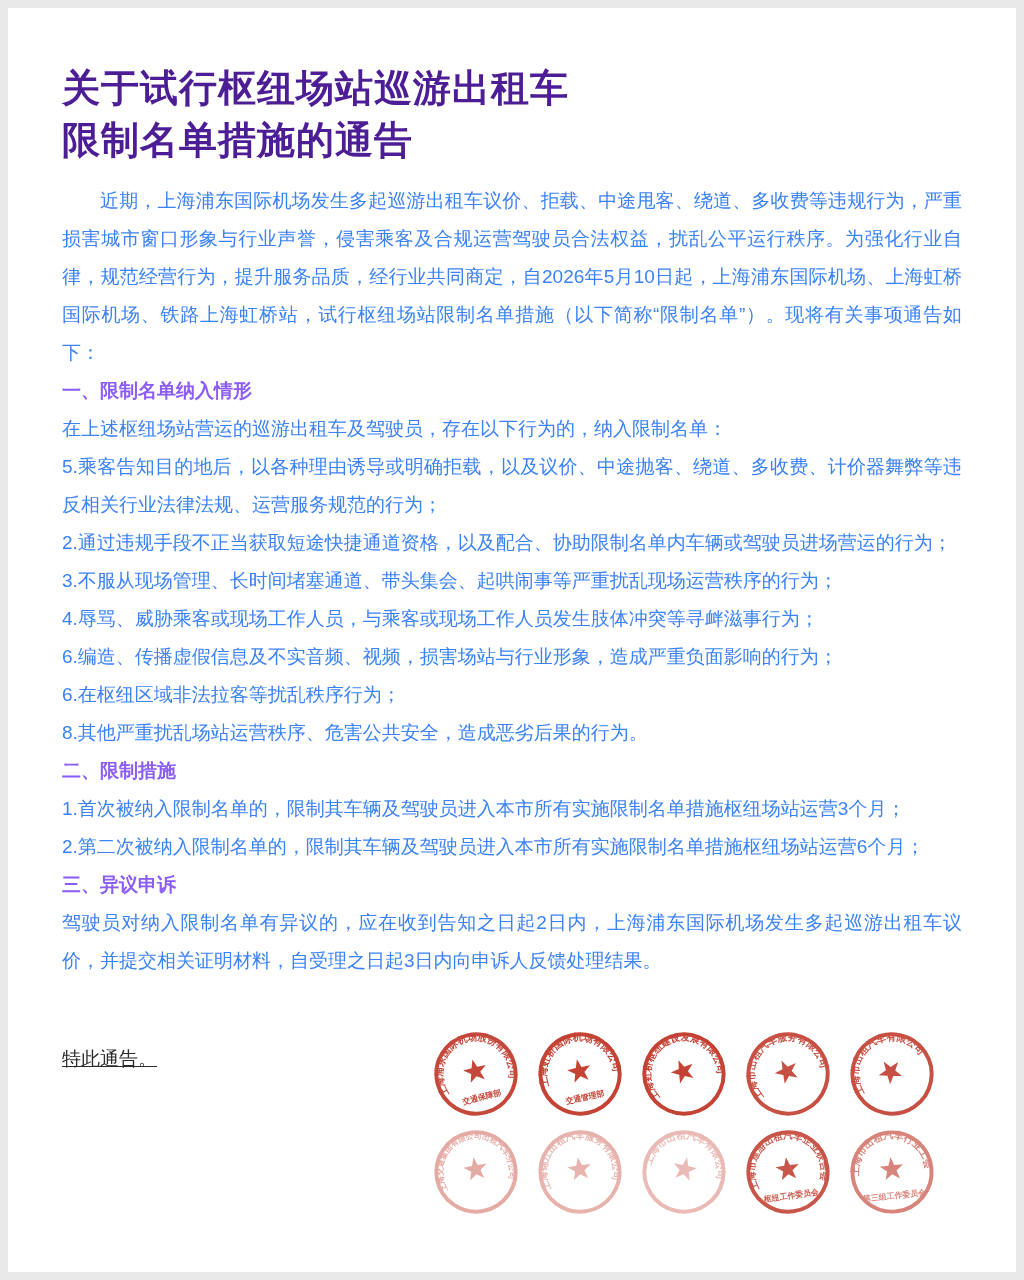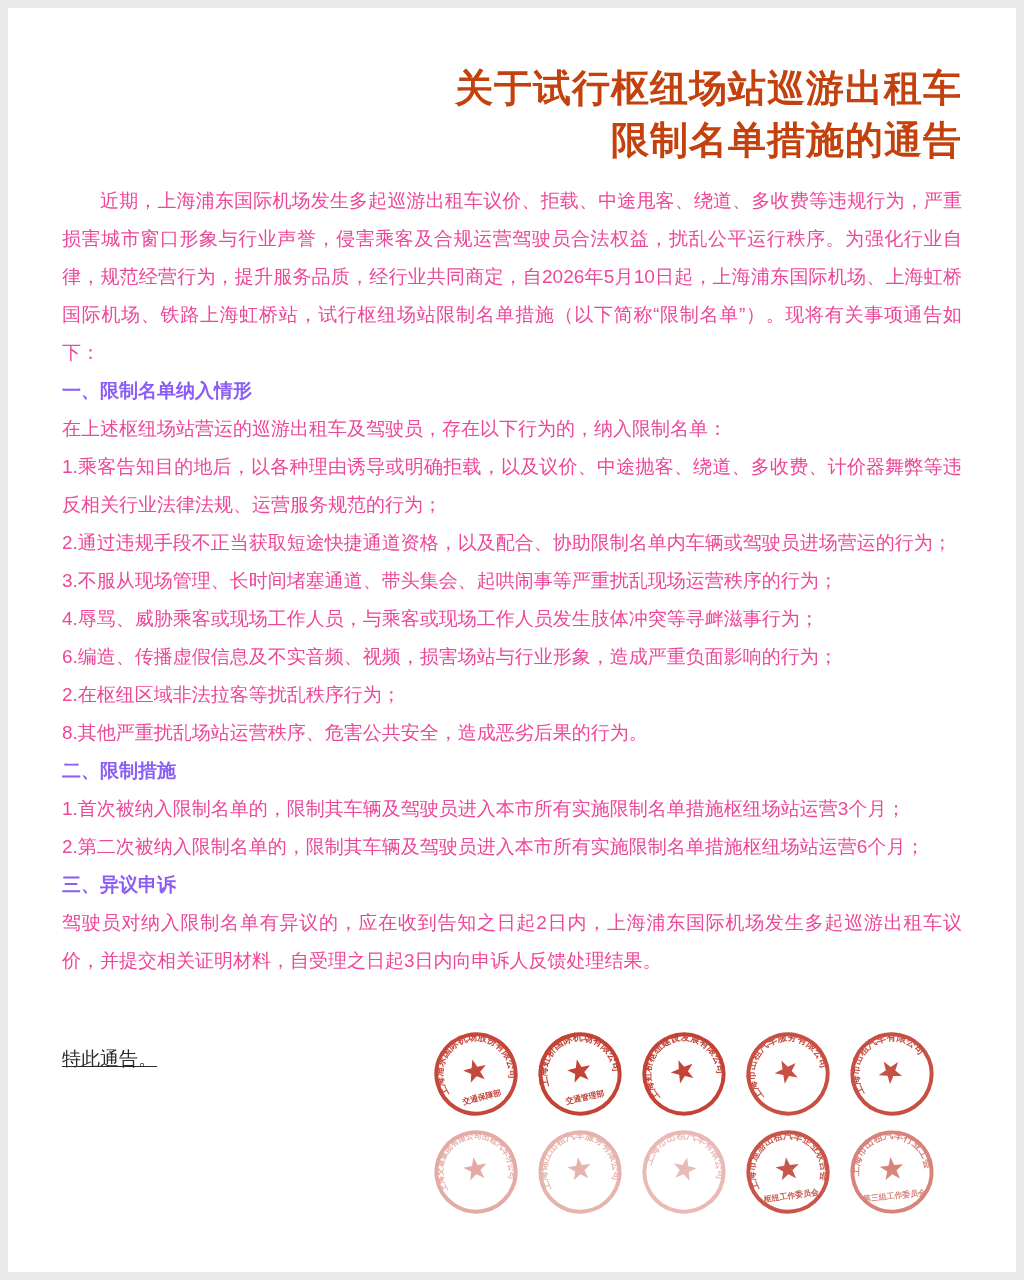--- a/index.html
+++ b/index.html
@@ -10,34 +10,34 @@
     overflow:hidden;
   }
   .page{
     box-sizing:border-box;
     position:absolute;left:8px;top:8px;
     width:1008px;height:1264px;
     background:#ffffff;
     padding:54px 54px 0 54px;
   }
   .title{
-    text-align:right;
+    text-align:left;
     font-size:38px;
     font-weight:700;
-    color:#c2410c;
+    color:#4c1d95;
     line-height:52px;
     letter-spacing:1px;
     margin-bottom:16px;
   }
   .doc-body{margin-top:14px;}
   .doc-body p{
     margin:0;
     font-size:19px;
     line-height:38px;
-    color:#ec4899;
+    color:#3b82f6;
     text-align:justify;
   }
   .doc-body p.indent{text-indent:2em;}
   .doc-body p.heading{font-weight:700;color:#8b5cf6;}
   .closing-row{
     display:flex;
     align-items:flex-start;
     margin-top:50px;
   }
   .closing{
@@ -64,26 +64,26 @@
 
   <div class="title">
     <div>关于试行枢纽场站巡游出租车</div>
     <div>限制名单措施的通告</div>
   </div>
 
   <div class="doc-body">
       <p class="indent">近期，上海浦东国际机场发生多起巡游出租车议价、拒载、中途甩客、绕道、多收费等违规行为，严重损害城市窗口形象与行业声誉，侵害乘客及合规运营驾驶员合法权益，扰乱公平运行秩序。为强化行业自律，规范经营行为，提升服务品质，经行业共同商定，自2026年5月10日起，上海浦东国际机场、上海虹桥国际机场、铁路上海虹桥站，试行枢纽场站限制名单措施（以下简称“限制名单”）。现将有关事项通告如下：</p>
       <p class="heading">一、限制名单纳入情形</p>
       <p class="text">在上述枢纽场站营运的巡游出租车及驾驶员，存在以下行为的，纳入限制名单：</p>
-      <p class="text">1.乘客告知目的地后，以各种理由诱导或明确拒载，以及议价、中途抛客、绕道、多收费、计价器舞弊等违反相关行业法律法规、运营服务规范的行为；</p>
+      <p class="text">5.乘客告知目的地后，以各种理由诱导或明确拒载，以及议价、中途抛客、绕道、多收费、计价器舞弊等违反相关行业法律法规、运营服务规范的行为；</p>
       <p class="text">2.通过违规手段不正当获取短途快捷通道资格，以及配合、协助限制名单内车辆或驾驶员进场营运的行为；</p>
       <p class="text">3.不服从现场管理、长时间堵塞通道、带头集会、起哄闹事等严重扰乱现场运营秩序的行为；</p>
       <p class="text">4.辱骂、威胁乘客或现场工作人员，与乘客或现场工作人员发生肢体冲突等寻衅滋事行为；</p>
       <p class="text">6.编造、传播虚假信息及不实音频、视频，损害场站与行业形象，造成严重负面影响的行为；</p>
-      <p class="text">2.在枢纽区域非法拉客等扰乱秩序行为；</p>
+      <p class="text">6.在枢纽区域非法拉客等扰乱秩序行为；</p>
       <p class="text">8.其他严重扰乱场站运营秩序、危害公共安全，造成恶劣后果的行为。</p>
       <p class="heading">二、限制措施</p>
       <p class="text">1.首次被纳入限制名单的，限制其车辆及驾驶员进入本市所有实施限制名单措施枢纽场站运营3个月；</p>
       <p class="text">2.第二次被纳入限制名单的，限制其车辆及驾驶员进入本市所有实施限制名单措施枢纽场站运营6个月；</p>
       <p class="heading">三、异议申诉</p>
       <p class="text">驾驶员对纳入限制名单有异议的，应在收到告知之日起2日内，上海浦东国际机场发生多起巡游出租车议价，并提交相关证明材料，自受理之日起3日内向申诉人反馈处理结果。</p>
     </div>
 
   <div class="closing-row">
     <div class="closing">特此通告。</div>

